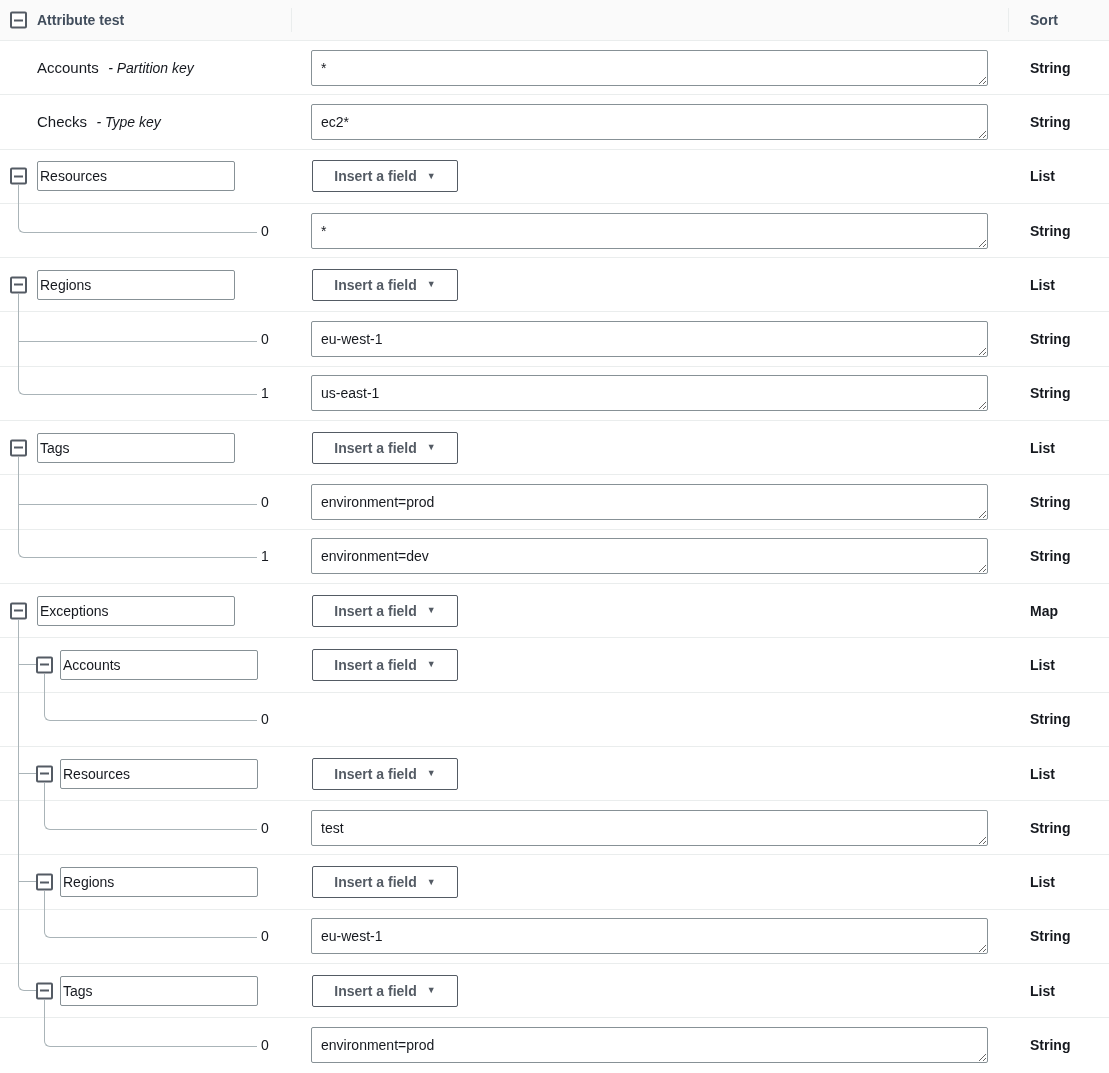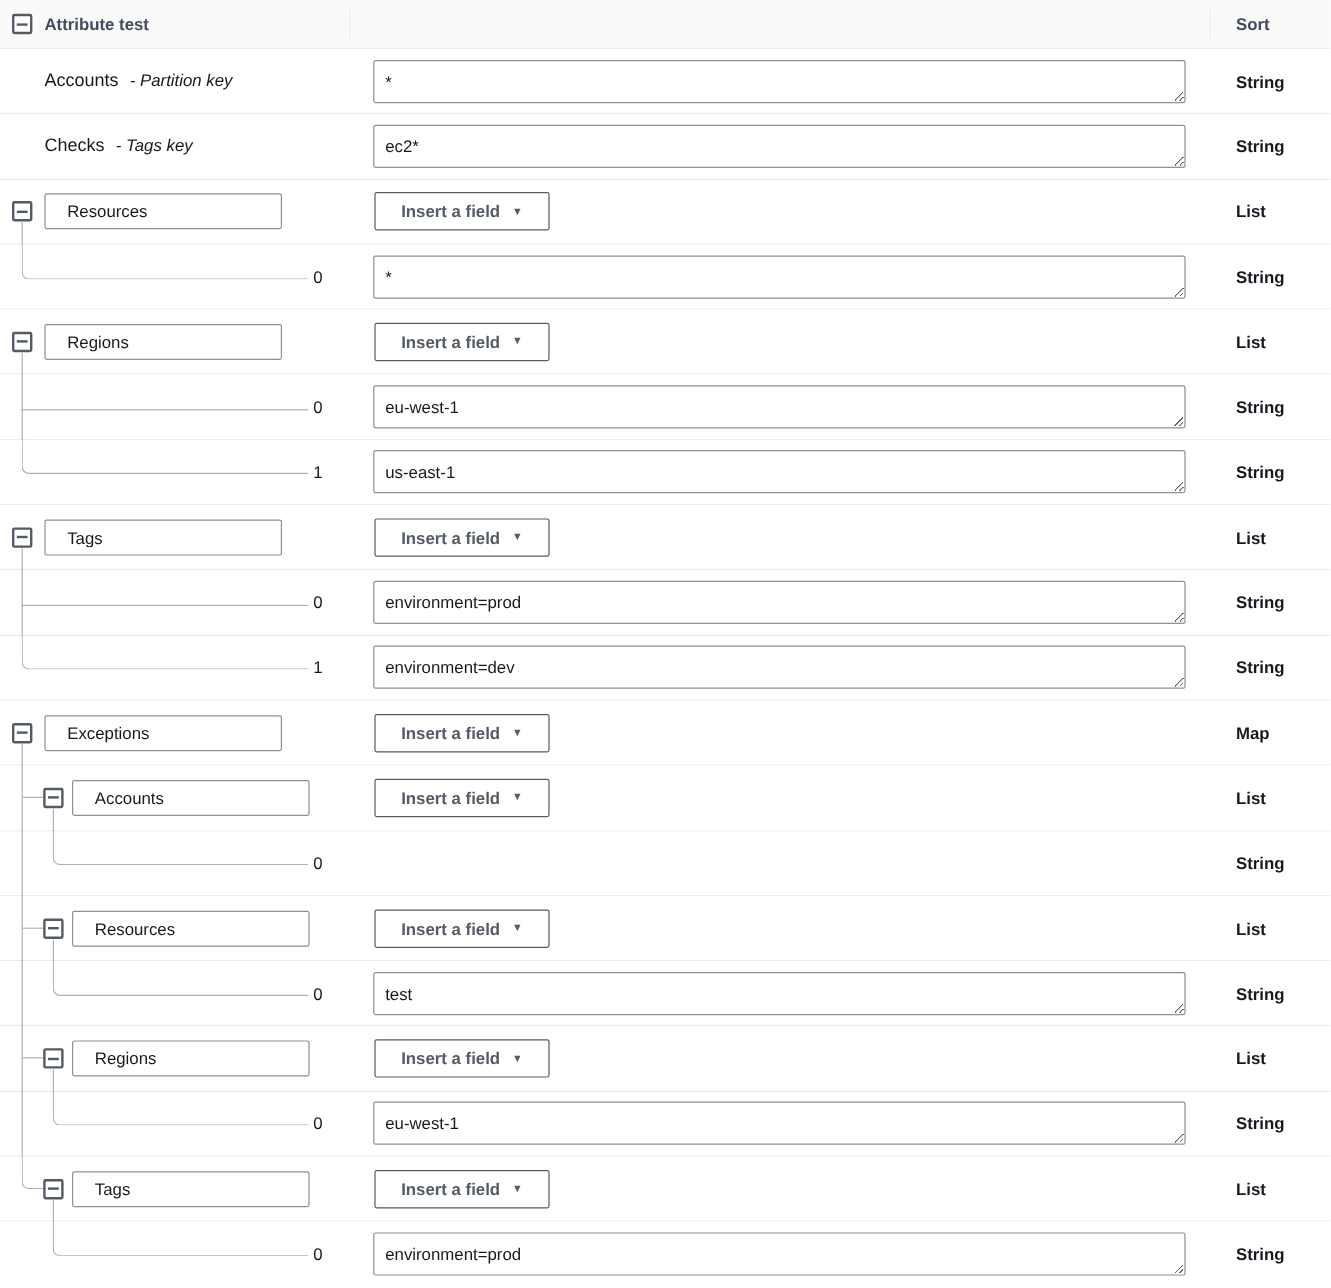--- a/index.html
+++ b/index.html
@@ -45,21 +45,21 @@
   .iconA{left:10px;}
   .iconB{left:36px;}
   .minusbar{display:block;width:9px;height:2px;background:var(--dark);}
 
   
   .keylabel{position:absolute;left:37px;top:50%;transform:translateY(-50%);color:var(--text);white-space:nowrap;}
   .keyname{font-size:15px;}
   .keysuffix{font-size:14px;font-style:italic;margin-left:5px;}
 
   
-  .namein{position:absolute;top:50%;transform:translateY(-50%);height:30px;width:198px;border:1px solid var(--inputborder);border-radius:2px;padding:0 18px;font-family:"Liberation Sans",sans-serif;font-size:14px;color:var(--text);box-sizing:border-box;background:#fff;z-index:2;}
+  .namein{position:absolute;top:50%;transform:translateY(-50%);height:30px;width:198px;border:1px solid var(--inputborder);border-radius:2px;padding:0 2px;font-family:"Liberation Sans",sans-serif;font-size:14px;color:var(--text);box-sizing:border-box;background:#fff;z-index:2;}
   .nameA{left:37px;}
   .nameB{left:60px;}
 
   
   .insertbtn{position:absolute;left:312px;top:50%;transform:translateY(-50%);height:32px;width:146px;background:#fff;border:1px solid var(--dark);border-radius:2px;color:var(--dark);font-family:"Liberation Sans",sans-serif;font-weight:bold;font-size:14px;display:flex;align-items:center;justify-content:center;gap:10px;cursor:pointer;z-index:2;}
   .caret{font-size:9px;line-height:1;}
 
   
   .valuebox{position:absolute;left:311px;top:50%;transform:translateY(-50%);width:677px;height:36px;border:1px solid var(--inputborder);border-radius:2px;padding:8px 9px;font-family:"Liberation Sans",sans-serif;font-size:14px;line-height:1.3;color:var(--text);box-sizing:border-box;background:#fff;resize:both;overflow:auto;z-index:2;}
 
@@ -90,21 +90,21 @@
       <span class="keyname">Accounts</span>
       <span class="keysuffix">- Partition key</span>
     </div>
     <textarea class="valuebox" spellcheck="false" style="">*</textarea>
     <div class="typelabel">String</div>
   </div>
 
   <div class="row">
     <div class="keylabel">
       <span class="keyname">Checks</span>
-      <span class="keysuffix">- Tags key</span>
+      <span class="keysuffix">- Type key</span>
     </div>
     <textarea class="valuebox" spellcheck="false" style="">ec2*</textarea>
     <div class="typelabel">String</div>
   </div>
 
   <div class="row">
     <div class="tline v-from-icon-a"></div>
     <div class="treeicon iconA">
         <span class="minusbar"></span>
       </div>

